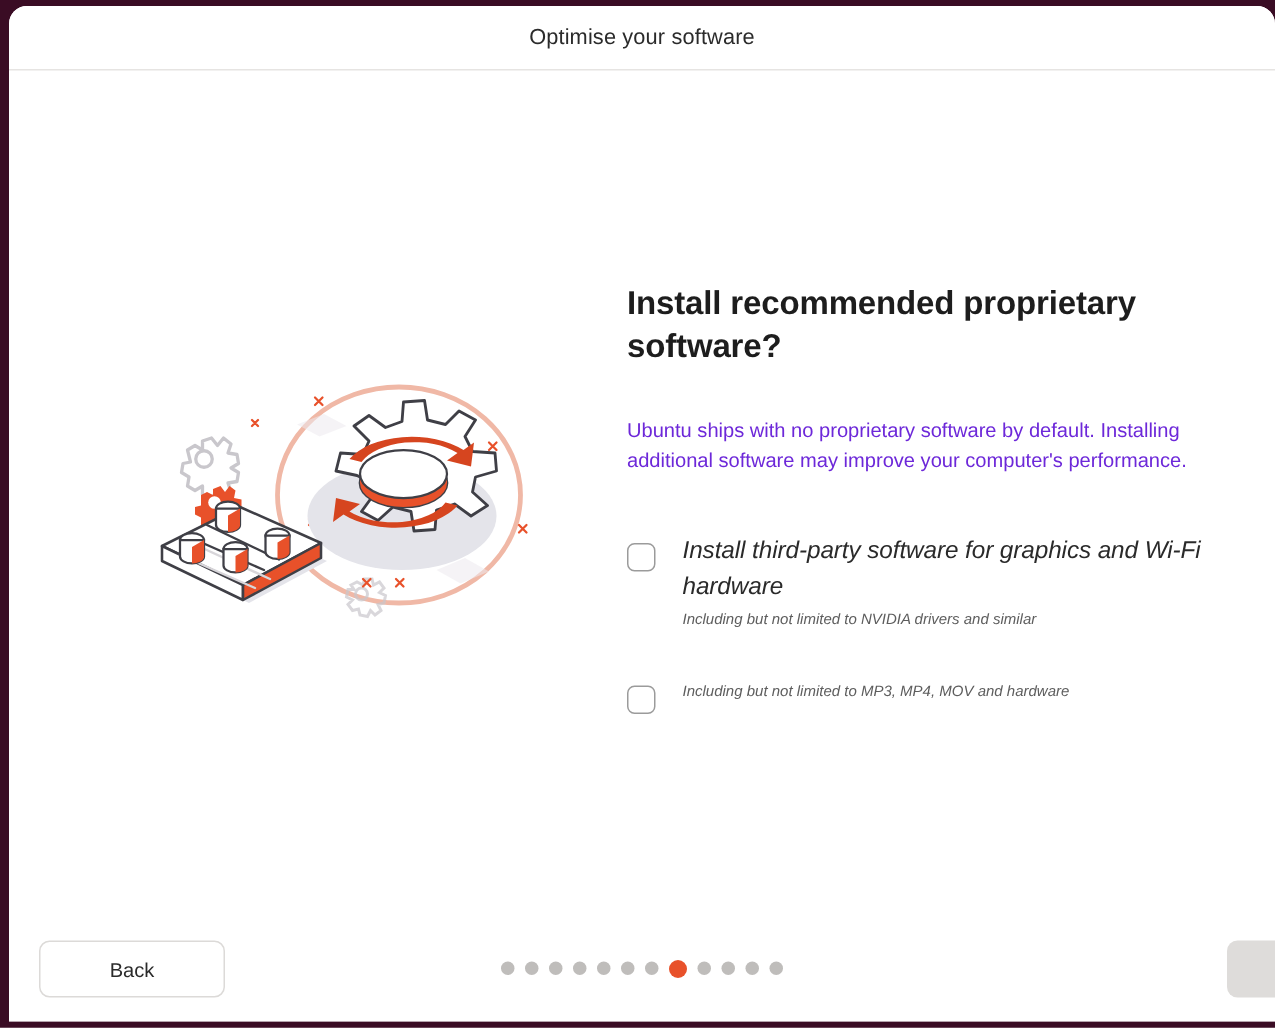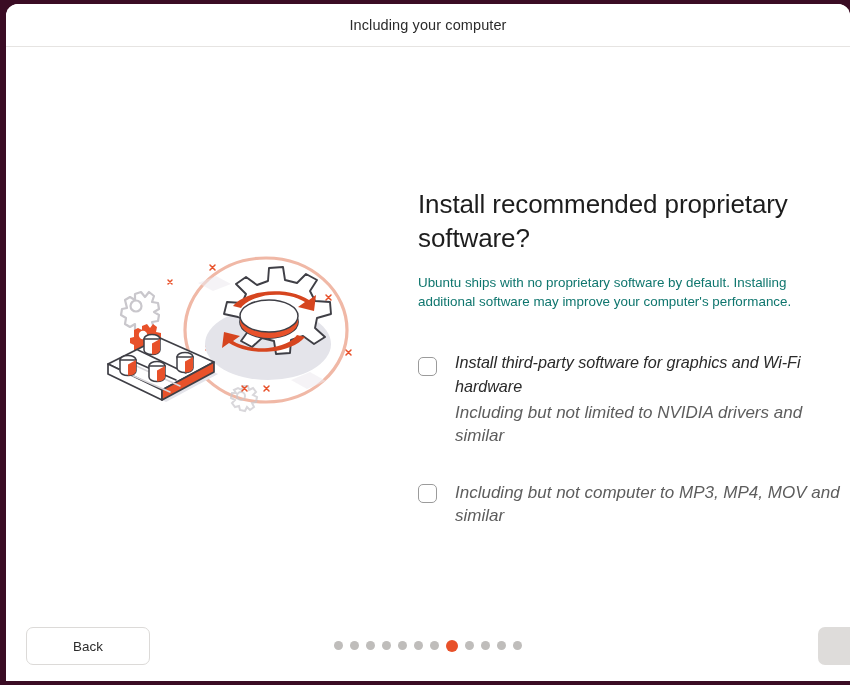--- a/index.html
+++ b/index.html
@@ -47,32 +47,32 @@
     width:300px; height:190px;
   }
 
   .panel {
     position:absolute;
     left:412px; top:140px;
     width:432px;
   }
 
   .headline {
-    font-size:26px;
-    font-weight:400;
+    font-size:22px;
+    font-weight:700;
     color:#1d1d1d;
     letter-spacing:-0.1px;
     line-height:1.3;
   }
 
   .description {
-    margin-top:17px;
+    margin-top:32px;
     font-size:13.4px;
     line-height:1.45;
-    color:#0f766e;
+    color:#6d28d9;
     max-width:422px;
   }
 
   .options { margin-top:40px;font-style:italic; }
 
   .option {
     display:flex;
     align-items:flex-start;
     margin-bottom:30px;
   }
@@ -92,21 +92,21 @@
 
   .option-label {
     font-size:16.2px;
     color:#2a2a2a;
     line-height:1.45;
     letter-spacing:-0.05px;
   }
 
   .option-sub {
     margin-top:4px;
-    font-size:17px;
+    font-size:10px;
     color:#5d5d5d;
     line-height:1.35;
   }
 
   
   .footer {
     position:absolute;
     left:0; top:606px;
     width:100%; height:71px;
     background:#ffffff;
@@ -158,21 +158,21 @@
     background:#e8512a;
     width:12px; height:12px;
   }
 </style>
 </head>
 <body>
 
 <div class="window">
 
   <div class="titlebar">
-    <div class="titlebar-title">Including your computer</div>
+    <div class="titlebar-title">Optimise your software</div>
   </div>
 
   <div class="content">
 
     <div class="illustration">
       <svg width="300" height="190" viewBox="0 0 300 190" xmlns="http://www.w3.org/2000/svg">
         <g>
           <ellipse cx="180" cy="92" rx="81" ry="72" fill="none" stroke="#f0b8a6" stroke-width="3.2"></ellipse>
         </g>
 
@@ -289,21 +289,21 @@
           <div class="checkbox"></div>
           <div class="option-text">
             <div class="option-label">Install third-party software for graphics and Wi-Fi hardware</div>
             <div class="option-sub">Including but not limited to NVIDIA drivers and similar</div>
           </div>
         </div>
 
         <div class="option">
           <div class="checkbox"></div>
           <div class="option-text">
-            <div class="option-sub">Including but not computer to MP3, MP4, MOV and similar</div>
+            <div class="option-sub">Including but not limited to MP3, MP4, MOV and hardware</div>
           </div>
         </div>
 
       </div>
     </div>
   </div>
 
   <div class="footer">
     <button class="back-button">Back</button>
 

